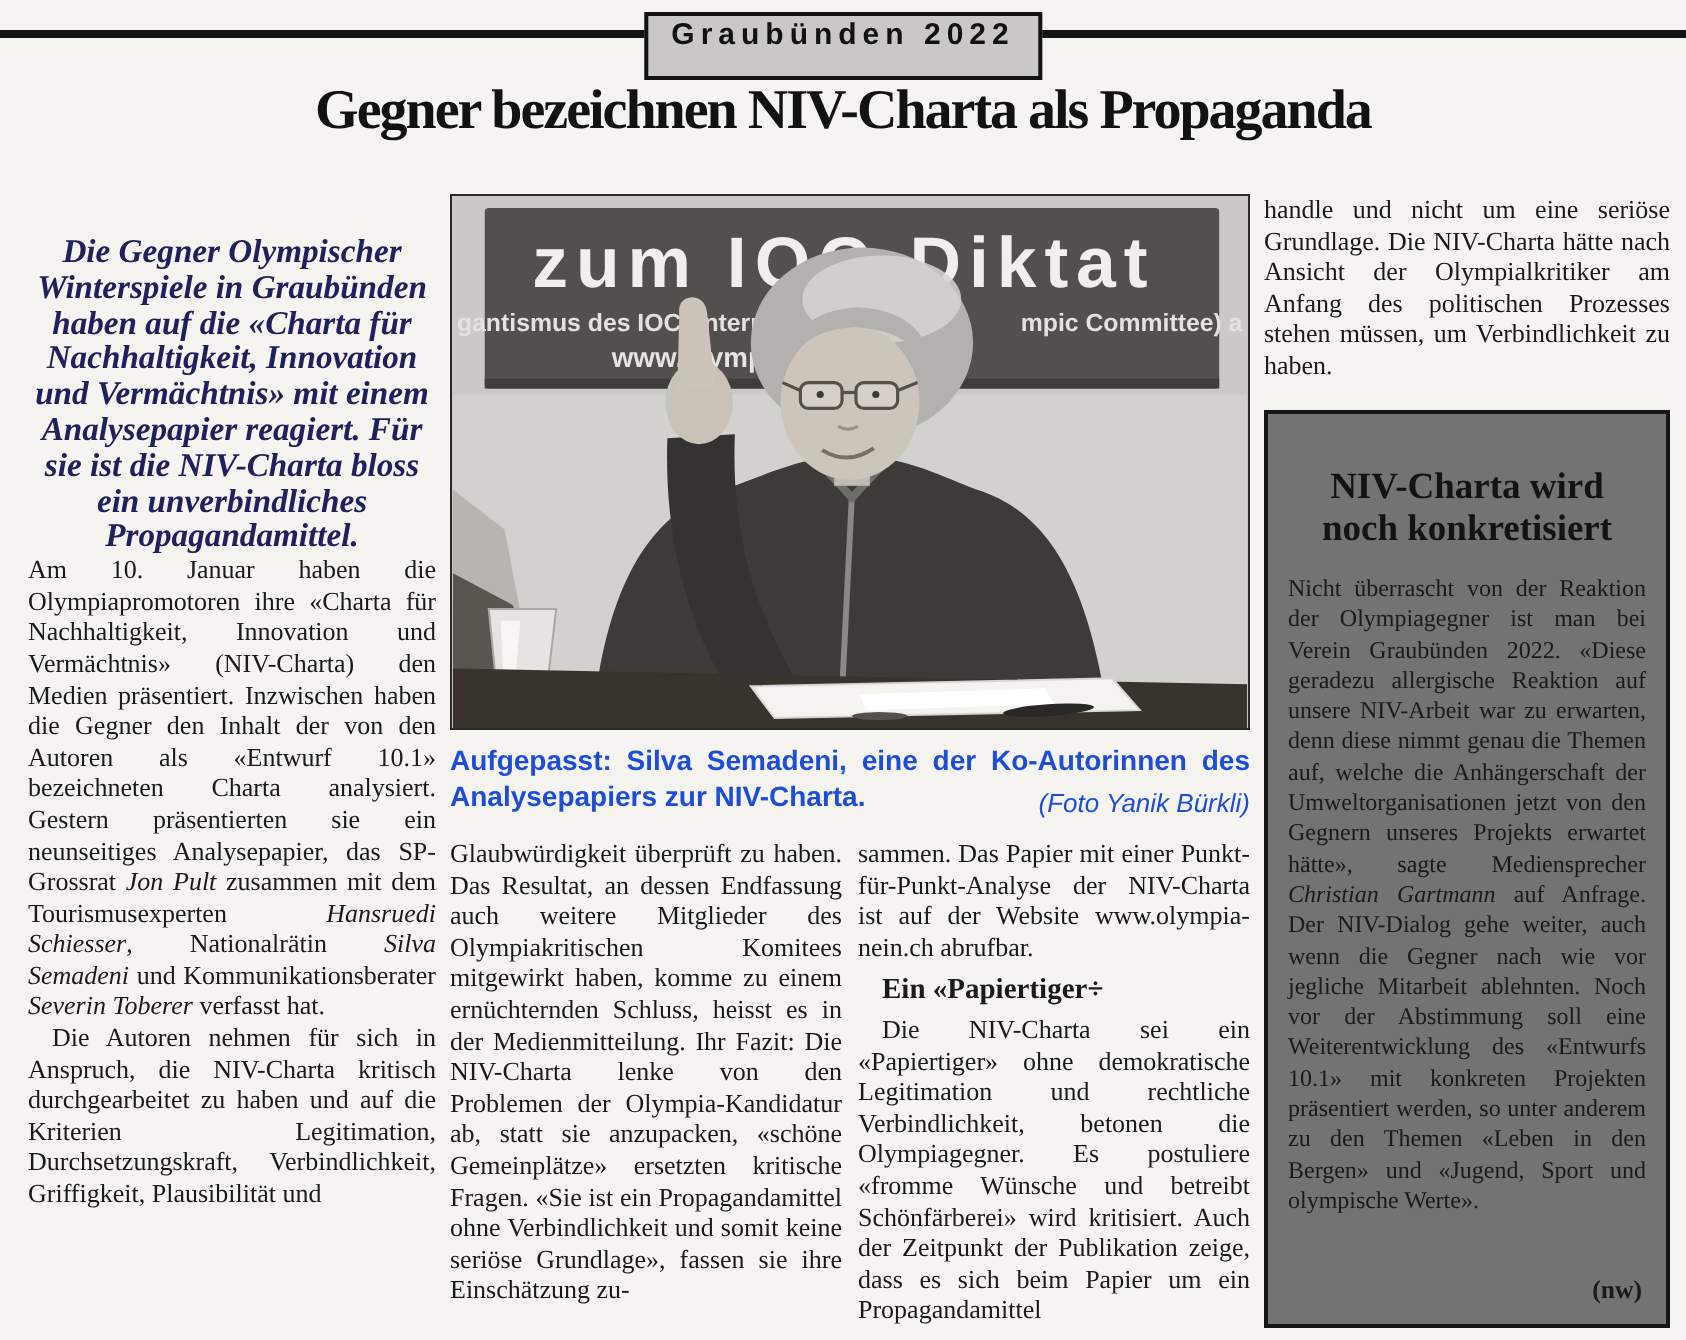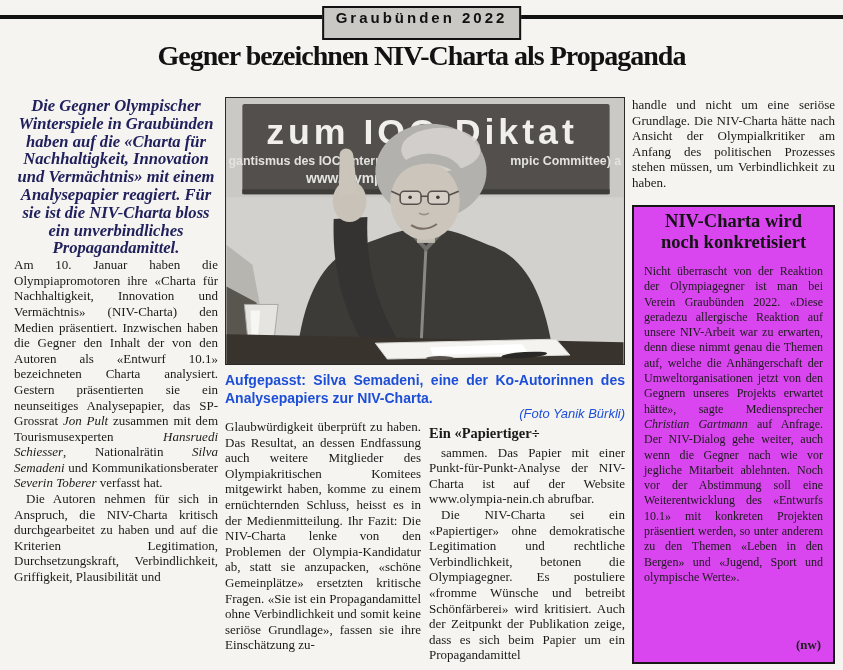--- a/index.html
+++ b/index.html
@@ -27,21 +27,21 @@
     position:absolute; top:40px; left:0; width:843px;
     text-align:center; font-weight:bold; font-size:28px; letter-spacing:-1px;
     color:#121212; white-space:nowrap;
   }
 
   
   .col1 { position:absolute; left:14px; top:97px; width:204px; }
   .lead {
     font-weight:bold; font-style:italic;
     font-size:16.6px; line-height:17.8px;
-    text-align:center; color:#20205c;
+    text-align:center; color:#20205c;margin-top:20px;
   }
   .byline-block {
     margin:13px 2px 9px;
     border-top:1.4px solid #2a2a2a; border-bottom:1.4px solid #2a2a2a;
     padding:4px 0 5px;
     font-family:"Liberation Sans", sans-serif;
     font-size:13.5px; text-align:center; color:#222;
   }
   .bodytext { font-size:13px; line-height:15.6px; text-align:justify; }
   .bodytext + .bodytext, p.indent { text-indent:12px; }
@@ -51,36 +51,36 @@
     position:absolute; left:225px; top:97px; width:400px; height:268px;
     border:1px solid #2a2a2a; background:#cbc9c5; overflow:hidden;
   }
   .caption {
     position:absolute; left:225px; top:371px; width:400px;
     font-family:"Liberation Sans", sans-serif;
     font-weight:bold; font-size:14px; line-height:18px;
     text-align:justify; color:#1d4ed8;
   }
   .credit {
-    position:absolute; right:0; top:34px;
+    position:absolute; right:0; top:22px;
     font-weight:normal; font-style:italic; font-size:13px;
     background:#f5f4f0; padding-left:6px;margin-left:36px;
   }
 
   
   .col2 { position:absolute; left:225px; top:419px; width:196px; }
   .col3 { position:absolute; left:429px; top:419px; width:196px; }
   .subhead { font-weight:bold; font-size:14.5px; margin:7px 0 3px; text-indent:0; }
 
   
   .col4 { position:absolute; left:632px; top:97px; width:203px; }
   .sidebar-box {
     position:absolute; left:632px; top:205px; width:203px; height:459px;
-    border:2.5px solid #161616; background:#d946ef;
-    padding:0 10px 10px;
+    border:2.5px solid #161616; background:#737373;
+    padding:23px 10px 10px;
   }
   .sidebar-title {
     font-weight:bold; font-size:18.5px; line-height:21px;
     text-align:center; margin:4px 0 11px; color:#131313;
   }
   .sidebar-body { font-size:12px; line-height:15.3px; text-align:justify; }
   .sidebar-sig {
     position:absolute; right:12px; bottom:9px;
     font-weight:bold; font-size:12.8px;
   }
@@ -163,22 +163,22 @@
 <div class="caption">
   <span>Aufgepasst: Silva Semadeni, eine der Ko-Autorinnen des Analysepapiers zur NIV-Charta.</span>
   <span class="credit">(Foto Yanik Bürkli)</span>
 </div>
 
 <div class="col2">
   <p class="bodytext">Glaubwürdigkeit überprüft zu haben. Das Resultat, an dessen Endfassung auch weitere Mitglieder des Olympiakritischen Komitees mitgewirkt haben, komme zu einem ernüchternden Schluss, heisst es in der Medienmitteilung. Ihr Fazit: Die NIV-Charta lenke von den Problemen der Olympia-Kandidatur ab, statt sie anzupacken, «schöne Gemeinplätze» ersetzten kritische Fragen. «Sie ist ein Propagandamittel ohne Verbindlichkeit und somit keine seriöse Grundlage», fassen sie ihre Einschätzung zu-</p>
 </div>
 
 <div class="col3">
+  <p class="bodytext">sammen. Das Papier mit einer Punkt-für-Punkt-Analyse der NIV-Charta ist auf der Website www.olympia-nein.ch abrufbar.</p>
   <p class="bodytext subhead">Ein «Papiertiger÷</p>
-  <p class="bodytext">sammen. Das Papier mit einer Punkt-für-Punkt-Analyse der NIV-Charta ist auf der Website www.olympia-nein.ch abrufbar.</p>
   <p class="bodytext indent">Die NIV-Charta sei ein «Papiertiger» ohne demokratische Legitimation und rechtliche Verbindlichkeit, betonen die Olympiagegner. Es postuliere «fromme Wünsche und betreibt Schönfärberei» wird kritisiert. Auch der Zeitpunkt der Publikation zeige, dass es sich beim Papier um ein Propagandamittel</p>
 </div>
 
 <div class="col4">
   <p class="bodytext">handle und nicht um eine seriöse Grundlage. Die NIV-Charta hätte nach Ansicht der Olympialkritiker am Anfang des politischen Prozesses stehen müssen, um Verbindlichkeit zu haben.</p>
 </div>
 
 <div class="sidebar-box">
   <div class="sidebar-title">NIV-Charta wird noch konkretisiert</div>
   <p class="sidebar-body"><span>Nicht überrascht von der Reaktion der Olympiagegner ist man bei Verein Graubünden 2022. «Diese geradezu allergische Reaktion auf unsere NIV-Arbeit war zu erwarten, denn diese nimmt genau die Themen auf, welche die Anhängerschaft der Umweltorganisationen jetzt von den Gegnern unseres Projekts erwartet hätte», sagte Mediensprecher </span><span class="it">Christian Gartmann</span><span> auf Anfrage. Der NIV-Dialog gehe weiter, auch wenn die Gegner nach wie vor jegliche Mitarbeit ablehnten. Noch vor der Abstimmung soll eine Weiterentwicklung des «Entwurfs 10.1» mit konkreten Projekten präsentiert werden, so unter anderem zu den Themen «Leben in den Bergen» und «Jugend, Sport und olympische Werte».</span></p>

